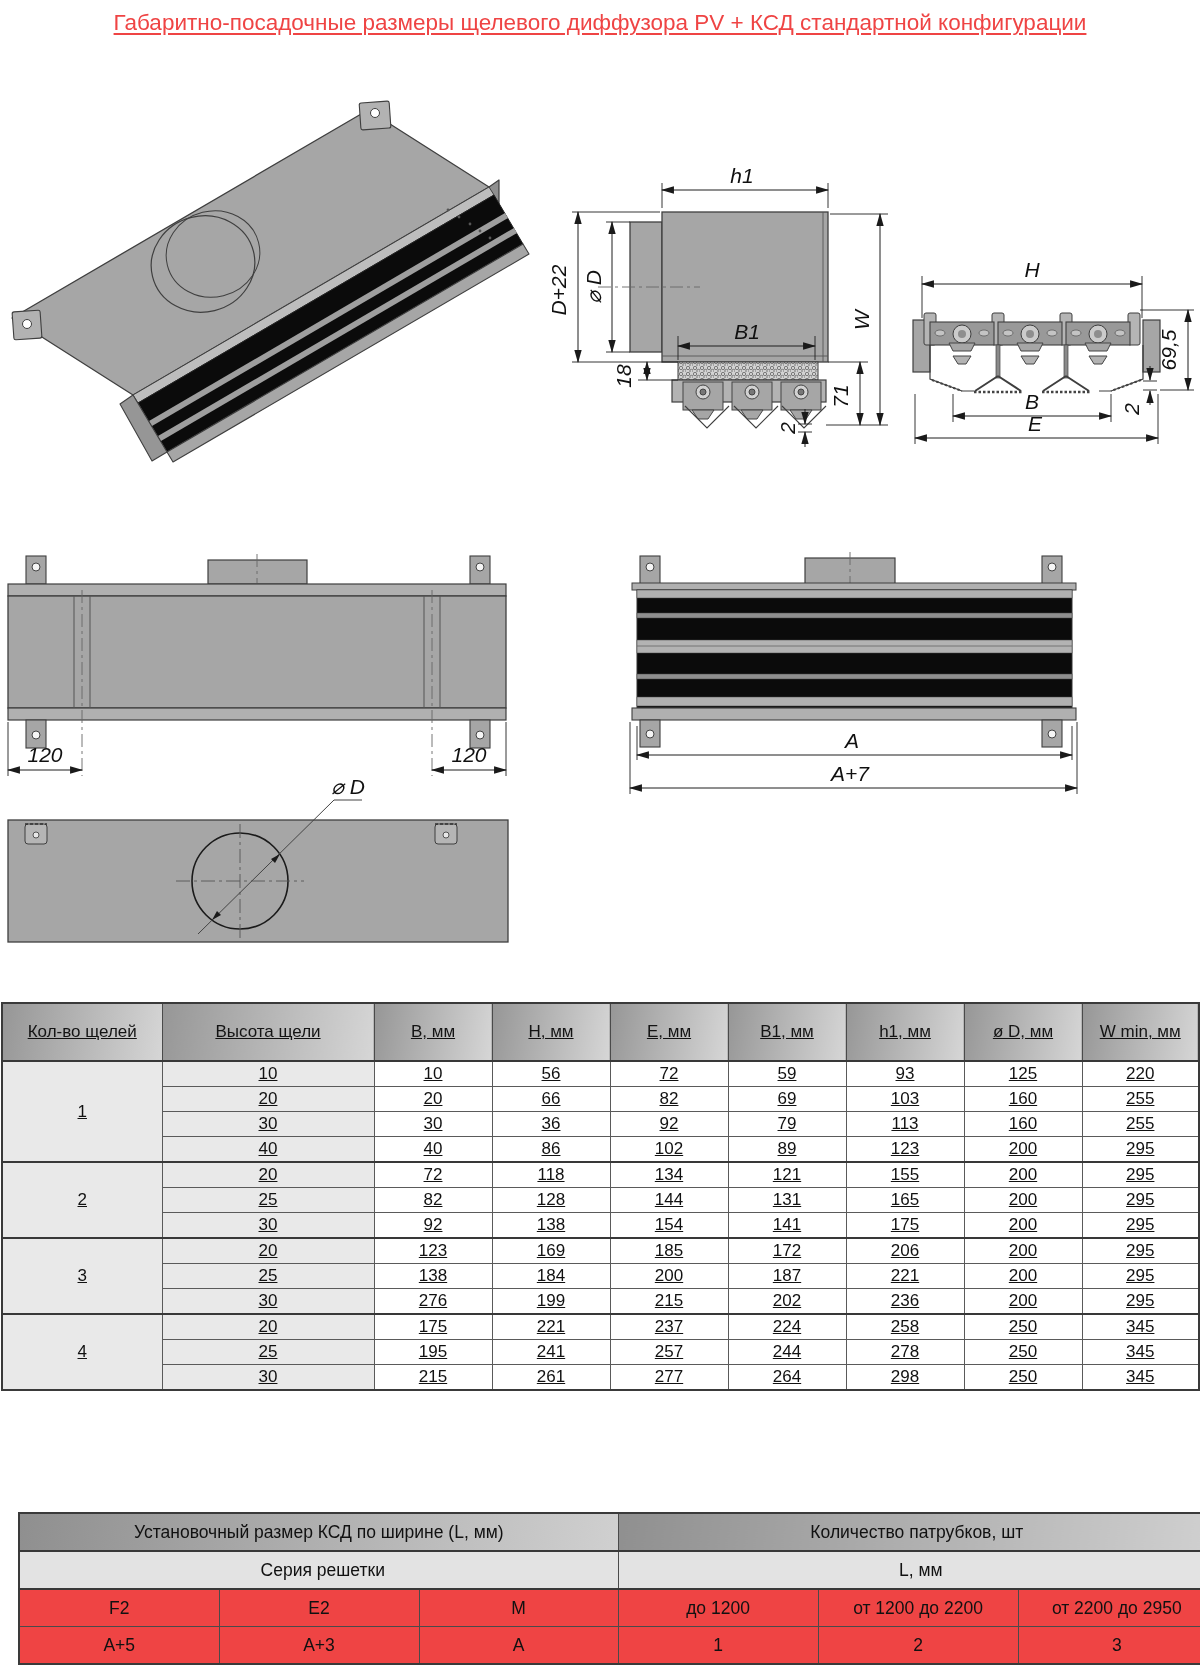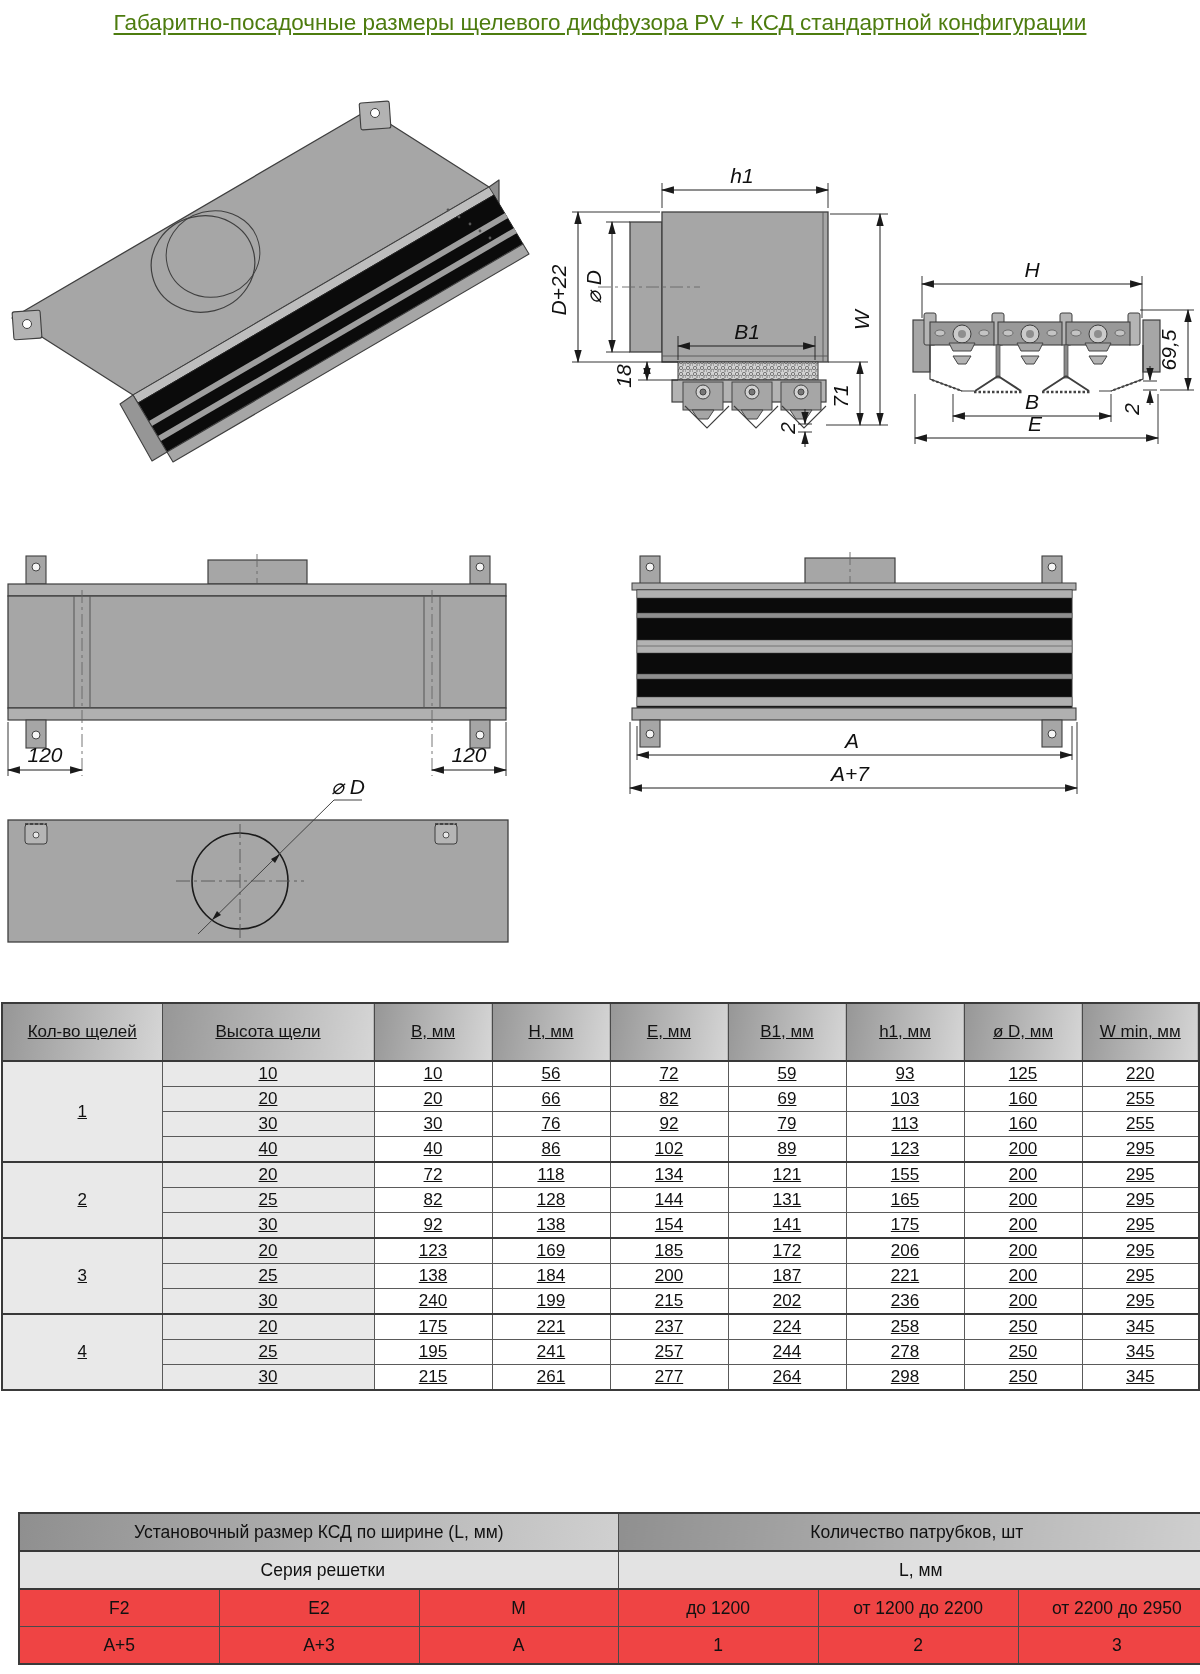--- a/index.html
+++ b/index.html
@@ -1,19 +1,19 @@
 <!DOCTYPE html>
 <html><head>
 <meta charset="utf-8">
 <style>
   html,body{margin:0;padding:0;background:#ffffff;}
   .page{position:relative;width:1200px;height:1674px;background:#fff;
         font-family:"Liberation Sans",sans-serif;color:#111;overflow:hidden;}
   .title-block{position:absolute;top:8px;left:0;width:100%;text-align:center;z-index:3;}
-  .title-line{font-size:22.5px;line-height:29px;color:#4d7c0f;
+  .title-line{font-size:22.5px;line-height:29px;color:#ef4444;
               text-decoration:underline;text-underline-offset:3px;}
   svg.drawings{position:absolute;top:0;left:0;z-index:1;}
   svg text{font-family:"Liberation Sans",sans-serif;font-style:italic;
            font-size:21px;fill:#101010;}
   
   table{border-collapse:collapse;table-layout:fixed;z-index:2;}
   th,td{text-align:center;vertical-align:middle;padding:0;font-weight:400;
         overflow:hidden;white-space:nowrap;}
   .main-table{position:absolute;top:1002px;left:1px;width:1197px;border:2.4px solid #3a3a3a;text-decoration:underline;}
   .main-table th{height:56px;font-size:17px;color:#141414;
@@ -339,21 +339,21 @@
           <td>66</td>
           <td>82</td>
           <td>69</td>
           <td>103</td>
           <td>160</td>
           <td>255</td>
         </tr>
         <tr>
           <td class="col-height">30</td>
           <td>30</td>
-          <td>76</td>
+          <td>36</td>
           <td>92</td>
           <td>79</td>
           <td>113</td>
           <td>160</td>
           <td>255</td>
         </tr>
         <tr>
           <td class="col-height">40</td>
           <td>40</td>
           <td>86</td>
@@ -410,21 +410,21 @@
           <td>138</td>
           <td>184</td>
           <td>200</td>
           <td>187</td>
           <td>221</td>
           <td>200</td>
           <td>295</td>
         </tr>
         <tr>
           <td class="col-height">30</td>
-          <td>240</td>
+          <td>276</td>
           <td>199</td>
           <td>215</td>
           <td>202</td>
           <td>236</td>
           <td>200</td>
           <td>295</td>
         </tr>
         <tr>
           <td rowspan="3" class="col-slots gs">4</td>
           <td class="col-height gs">20</td>

